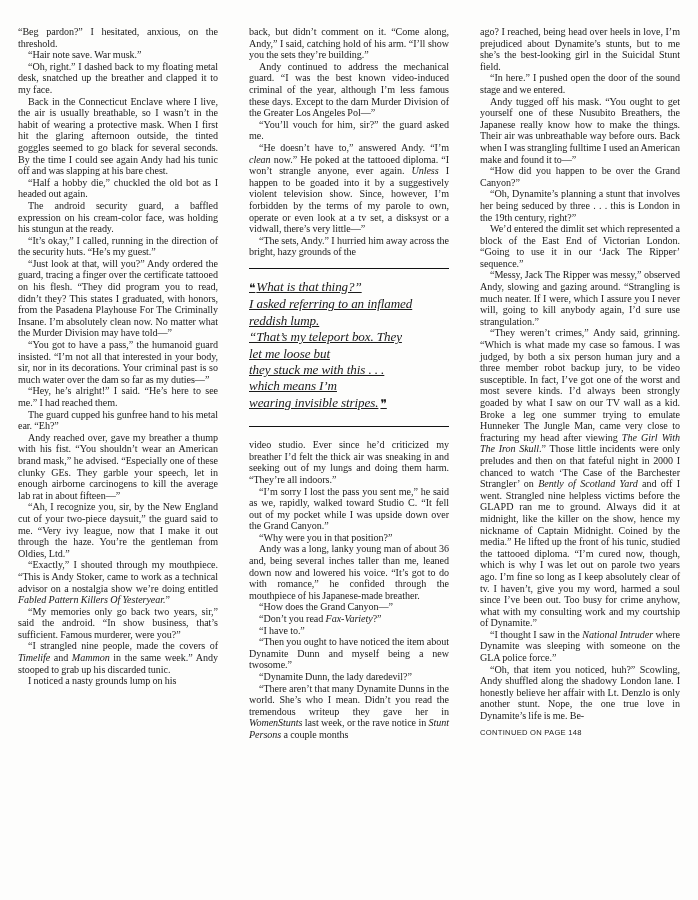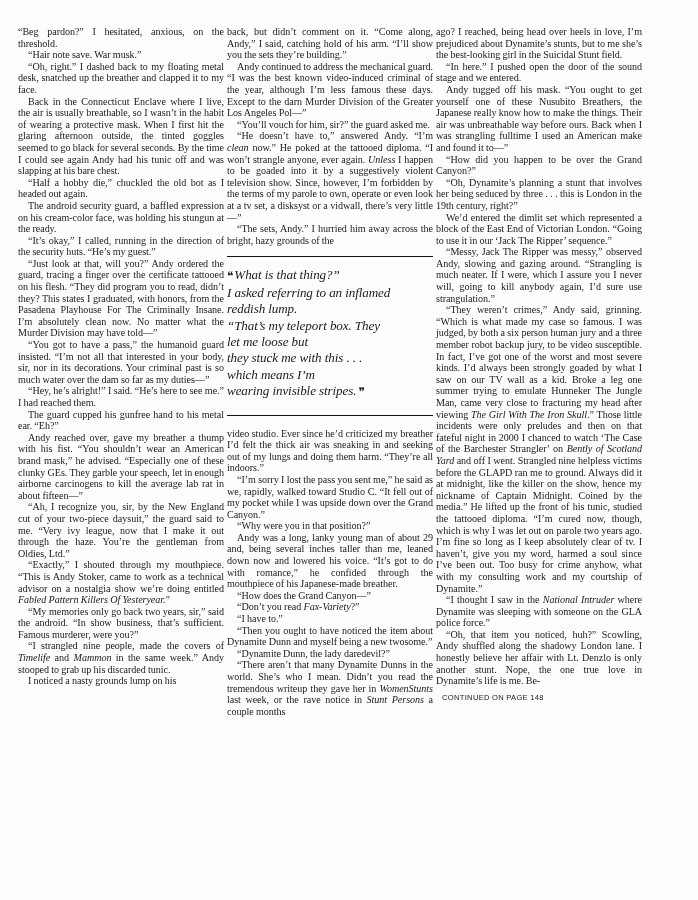--- a/index.html
+++ b/index.html
@@ -18,21 +18,21 @@
   .page {
     width: 698px;
     height: 900px;
     position: relative;
     box-sizing: border-box;
     padding: 26px 18px 14px 18px;
     background: #fdfdfc;
   }
   .columns {
     display: flex;
-    gap: 3px;
+    gap: 31px;
     height: 846px;
   }
   .col {
     width: 206px;
     position: relative;
   }
   p {
     margin: 0;
     font-size: 10.1px;
     line-height: 11.6px;
@@ -49,20 +49,21 @@
   .pullquote {
     margin: 10px 0 12px 0;
     padding: 10px 0 14px 0;
     border-top: 1px solid #111;
     border-bottom: 1px solid #111;
     font-style: italic;
     font-size: 13.1px;
     line-height: 16.4px;
     text-align: left;
     letter-spacing: -0.1px;
+    text-decoration: underline;
   }
   .pullquote .lead::before {
     content: "\275D";
     font-style: normal;
     font-size: 12px;
     margin-right: 1px;
     vertical-align: -1px;
   }
   .pullquote .tail::after {
     content: "\275E";
@@ -72,21 +73,20 @@
     vertical-align: -1px;
   }
   .pq-line { display: block; }
   .continued {
     font-size: 7.6px;
     letter-spacing: 0.3px;
     margin-top: 5px;
     text-indent: 0;
     text-align: left;
     font-family: "Liberation Sans", sans-serif;
-    margin-left: 6px;
   }
 </style>
 </head>
 <body>
 
 <div class="page">
   <div class="columns">
 
     <div class="col">
       <p class="noindent">“Beg pardon?” I hesitated, anxious, on the threshold.</p>
@@ -122,21 +122,21 @@
         <span class="pq-line">“That’s my teleport box. They</span>
         <span class="pq-line">let me loose but</span>
         <span class="pq-line">they stuck me with this . . .</span>
         <span class="pq-line">which means I’m</span>
         <span class="pq-line tail">wearing invisible stripes.</span>
       </div>
 
       <p class="noindent">video studio. Ever since he’d criticized my breather I’d felt the thick air was sneaking in and seeking out of my lungs and doing them harm. “They’re all indoors.”</p>
       <p>“I’m sorry I lost the pass you sent me,” he said as we, rapidly, walked toward Studio C. “It fell out of my pocket while I was upside down over the Grand Canyon.”</p>
       <p>“Why were you in that position?”</p>
-      <p>Andy was a long, lanky young man of about 29 and, being several inches taller than me, leaned down now and lowered his voice. “It’s got to do with romance,” he confided through the mouthpiece of his Japanese-made breather.</p>
+      <p>Andy was a long, lanky young man of about 36 and, being several inches taller than me, leaned down now and lowered his voice. “It’s got to do with romance,” he confided through the mouthpiece of his Japanese-made breather.</p>
       <p>“How does the Grand Canyon—”</p>
       <p>“Don’t you read <em>Fax-Variety</em>?”</p>
       <p>“I have to.”</p>
       <p>“Then you ought to have noticed the item about Dynamite Dunn and myself being a new twosome.”</p>
       <p>“Dynamite Dunn, the lady daredevil?”</p>
       <p>“There aren’t that many Dynamite Dunns in the world. She’s who I mean. Didn’t you read the tremendous writeup they gave her in <em>WomenStunts</em> last week, or the rave notice in <em>Stunt Persons</em> a couple months</p>
     </div>
 
     <div class="col">
       <p class="noindent">ago? I reached, being head over heels in love, I’m prejudiced about Dynamite’s stunts, but to me she’s the best-looking girl in the Suicidal Stunt field.</p>

